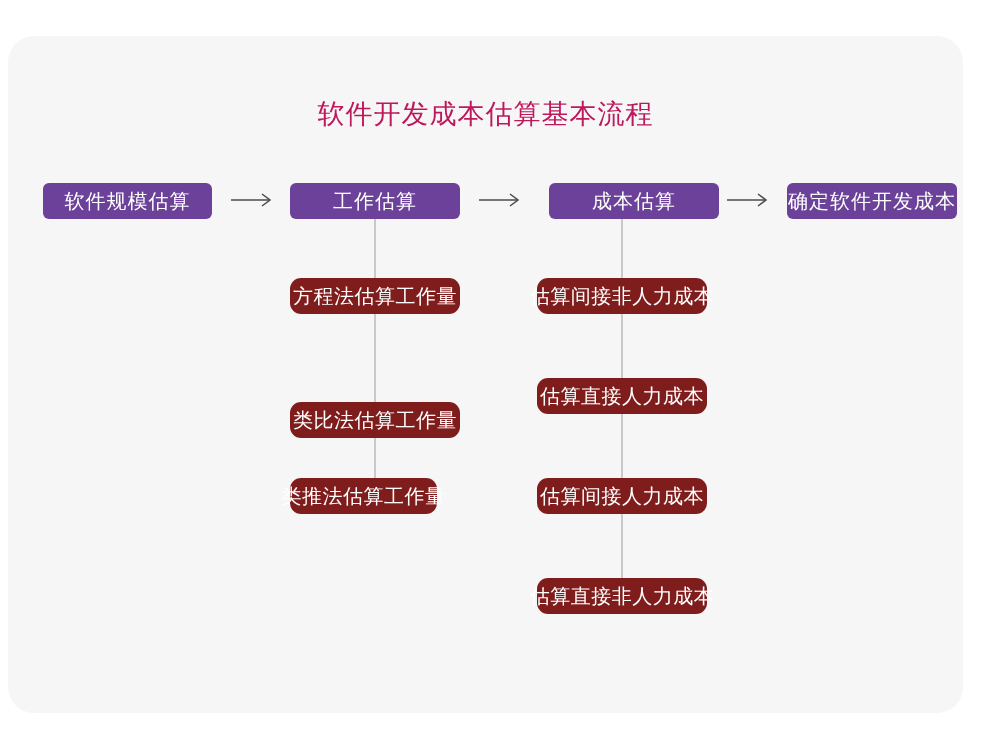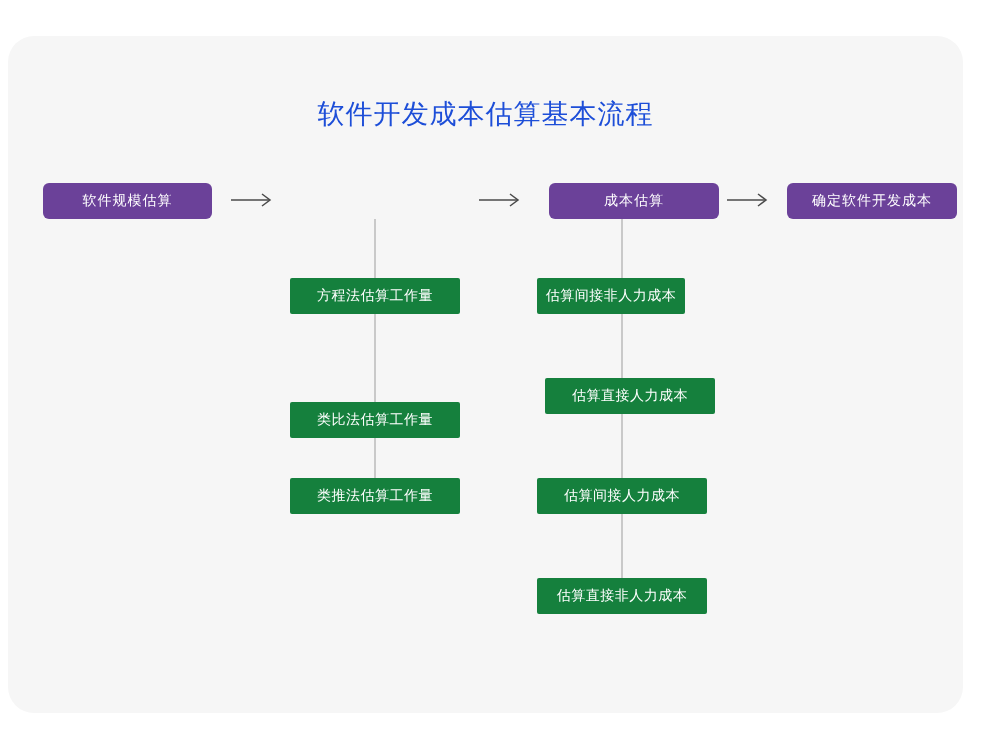--- a/index.html
+++ b/index.html
@@ -21,42 +21,42 @@
     background: #f6f6f6;
     border-radius: 26px;
   }
   .diagram-title {
     position: absolute;
     left: 8px; top: 96px;
     width: 955px;
     text-align: center;
     font-size: 27px;
     letter-spacing: 1px;
-    color: #1d4ed8;
+    color: #be185d;
     font-weight: 500;
   }
   .node {
     position: absolute;
     height: 36px;
     display: flex;
     align-items: center;
     justify-content: center;
-    font-size: 14px;
+    font-size: 20px;
     color: #ffffff;
     white-space: nowrap;
     z-index: 2;
   }
   .node-main {
     background: #6b4199;
     border-radius: 6px;
     letter-spacing: 1px;
   }
   .node-sub {
-    background: #15803d;
-    border-radius: 2px;
+    background: #7f1d1d;
+    border-radius: 11px;
     letter-spacing: 0.5px;
   }
   .h-arrow {
     position: absolute;
     z-index: 2;
   }
   .v-line {
     position: absolute;
     width: 2px;
     background: #c9c9c9;
@@ -69,39 +69,40 @@
   #n3 { left: 787px; top: 183px; width: 170px; font-family: Liberation Mono, monospace; }
   #a0 { left: 229px; top: 192px; }
   #a1 { left: 477px; top: 192px; }
   #a2 { left: 725px; top: 192px; }
   
   #line-work { left: 374px; top: 219px; height: 277px; }
   #line-cost { left: 621px; top: 219px; height: 377px; }
   
   #w0 { left: 290px; top: 278px; width: 170px; }
   #w1 { left: 290px; top: 378px; width: 170px; margin-top: 24px; }
-  #w2 { left: 290px; top: 478px; width: 170px; }
+  #w2 { left: 290px; top: 478px; width: 147px; }
   
-  #c0 { left: 537px; top: 278px; width: 148px; }
-  #c1 { left: 537px; top: 378px; width: 170px; margin-left: 8px; }
+  #c0 { left: 537px; top: 278px; width: 170px; }
+  #c1 { left: 537px; top: 378px; width: 170px; }
   #c2 { left: 537px; top: 478px; width: 170px; }
   #c3 { left: 537px; top: 578px; width: 170px; }
 </style>
 </head>
 <body>
 
 <div class="stage">
   <div class="card"></div>
 
   <div class="diagram-title">软件开发成本估算基本流程</div>
 
   <div class="v-line" id="line-work"></div>
   <div class="v-line" id="line-cost"></div>
 
   <div class="node node-main" id="n0">软件规模估算</div>
+  <div class="node node-main" id="n1">工作估算</div>
   <div class="node node-main" id="n2">成本估算</div>
   <div class="node node-main" id="n3">确定软件开发成本</div>
 
   <svg class="h-arrow" id="a0" width="44" height="16" viewBox="0 0 44 16">
     <line x1="2" y1="8" x2="40" y2="8" stroke="#4a4a4a" stroke-width="1.5"></line>
     <polyline points="33,2 41,8 33,14" fill="none" stroke="#4a4a4a" stroke-width="1.5"></polyline>
   </svg>
   <svg class="h-arrow" id="a1" width="44" height="16" viewBox="0 0 44 16">
     <line x1="2" y1="8" x2="40" y2="8" stroke="#4a4a4a" stroke-width="1.5"></line>
     <polyline points="33,2 41,8 33,14" fill="none" stroke="#4a4a4a" stroke-width="1.5"></polyline>

